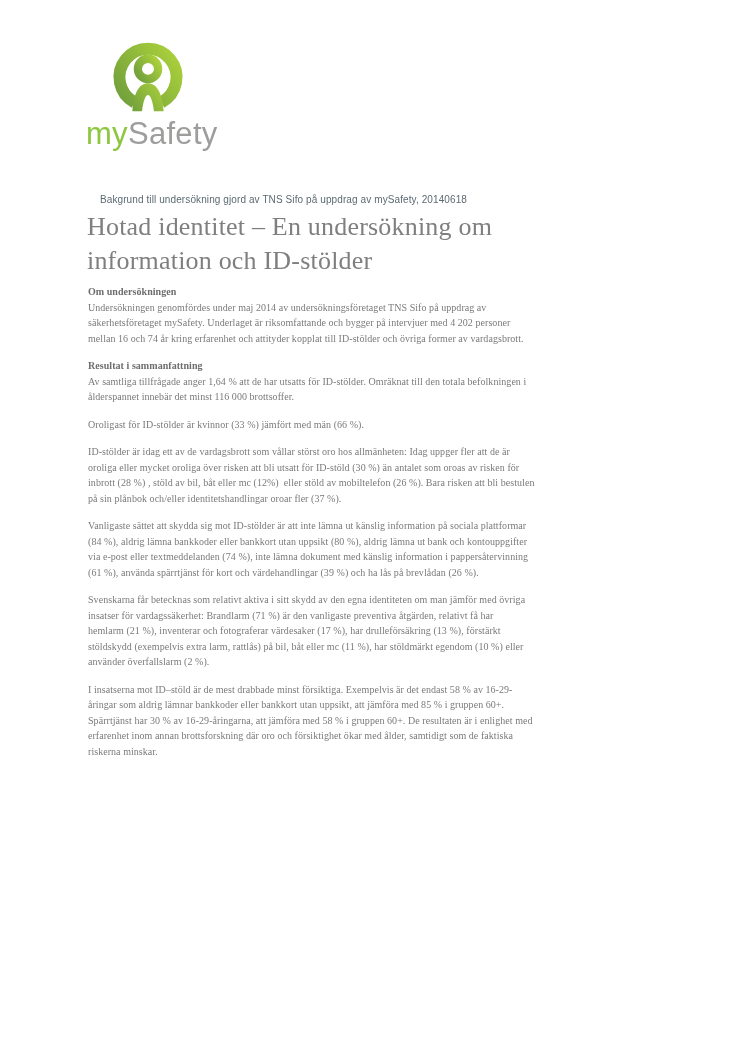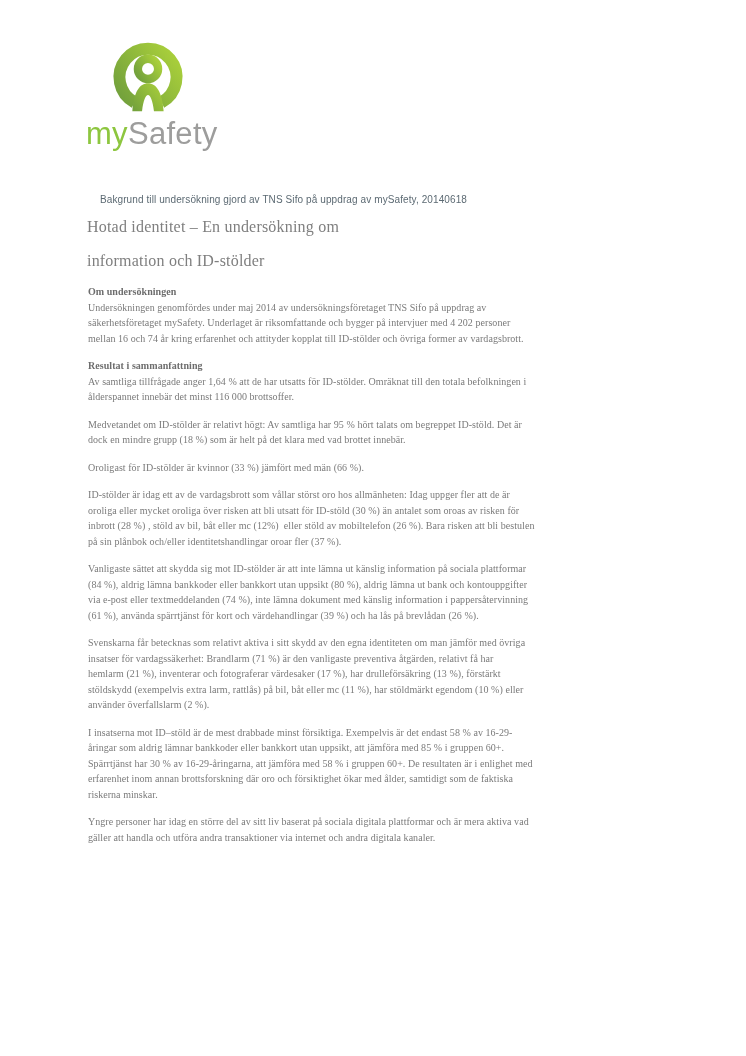--- a/index.html
+++ b/index.html
@@ -20,21 +20,21 @@
   }
   .logo-my { color:#8dc63f; }
   .logo-safety { color:#9d9d9c; }
   .background-line {
     position:absolute; left:88px; top:182px; margin:12px;
     font-family:"Liberation Sans", sans-serif;
     font-size:10px; color:#5c6a73; letter-spacing:0.1px;
   }
   .title {
     position:absolute; left:87px; top:210px; margin:0;
-    font-size:16px; font-weight:400; color:#7f7f7f;
+    font-size:26px; font-weight:400; color:#7f7f7f;
     line-height:33.5px; letter-spacing:0.2px;
   }
   .content {
     position:absolute; left:88px; top:284px; width:600px;
     font-size:10px; line-height:15.5px; color:#7a7a7a;
     letter-spacing:0.05px;
   }
   .para { margin:0 0 12px 0; white-space:pre-wrap; }
   .phead { font-weight:bold; color:#6d6d6d; }
 </style>
@@ -63,38 +63,34 @@
   <h1 class="title"><span>Hotad identitet – En undersökning om</span><br><span>information och ID-stölder</span></h1>
 
   <div class="content" id="sections">
       <p class="para"><span class="phead">Om undersökningen</span>
 <span>Undersökningen genomfördes under maj 2014 av undersökningsföretaget TNS Sifo på uppdrag av
 säkerhetsföretaget mySafety. Underlaget är riksomfattande och bygger på intervjuer med 4 202 personer
 mellan 16 och 74 år kring erfarenhet och attityder kopplat till ID-stölder och övriga former av vardagsbrott.</span></p>
       <p class="para"><span class="phead">Resultat i sammanfattning</span>
 <span>Av samtliga tillfrågade anger 1,64 % att de har utsatts för ID-stölder. Omräknat till den totala befolkningen i
 ålderspannet innebär det minst 116 000 brottsoffer.</span></p>
-      <p class="para"><span>Medvetandet om ID-stölder är relativt högt: Av samtliga har 95 % hört talats om begreppet ID-stöld. Det är
-dock en mindre grupp (18 %) som är helt på det klara med vad brottet innebär.</span></p>
       <p class="para"><span>Oroligast för ID-stölder är kvinnor (33 %) jämfört med män (66 %).</span></p>
       <p class="para"><span>ID-stölder är idag ett av de vardagsbrott som vållar störst oro hos allmänheten: Idag uppger fler att de är
 oroliga eller mycket oroliga över risken att bli utsatt för ID-stöld (30 %) än antalet som oroas av risken för
 inbrott (28 %) , stöld av bil, båt eller mc (12%)  eller stöld av mobiltelefon (26 %). Bara risken att bli bestulen
 på sin plånbok och/eller identitetshandlingar oroar fler (37 %).</span></p>
       <p class="para"><span>Vanligaste sättet att skydda sig mot ID-stölder är att inte lämna ut känslig information på sociala plattformar
 (84 %), aldrig lämna bankkoder eller bankkort utan uppsikt (80 %), aldrig lämna ut bank och kontouppgifter
 via e-post eller textmeddelanden (74 %), inte lämna dokument med känslig information i pappersåtervinning
 (61 %), använda spärrtjänst för kort och värdehandlingar (39 %) och ha lås på brevlådan (26 %).</span></p>
       <p class="para"><span>Svenskarna får betecknas som relativt aktiva i sitt skydd av den egna identiteten om man jämför med övriga
 insatser för vardagssäkerhet: Brandlarm (71 %) är den vanligaste preventiva åtgärden, relativt få har
 hemlarm (21 %), inventerar och fotograferar värdesaker (17 %), har drulleförsäkring (13 %), förstärkt
 stöldskydd (exempelvis extra larm, rattlås) på bil, båt eller mc (11 %), har stöldmärkt egendom (10 %) eller
 använder överfallslarm (2 %).</span></p>
       <p class="para"><span>I insatserna mot ID–stöld är de mest drabbade minst försiktiga. Exempelvis är det endast 58 % av 16-29-
 åringar som aldrig lämnar bankkoder eller bankkort utan uppsikt, att jämföra med 85 % i gruppen 60+.
 Spärrtjänst har 30 % av 16-29-åringarna, att jämföra med 58 % i gruppen 60+. De resultaten är i enlighet med
 erfarenhet inom annan brottsforskning där oro och försiktighet ökar med ålder, samtidigt som de faktiska
 riskerna minskar.</span></p>
-      <p class="para"><span>Yngre personer har idag en större del av sitt liv baserat på sociala digitala plattformar och är mera aktiva vad
-gäller att handla och utföra andra transaktioner via internet och andra digitala kanaler.</span></p>
     </div>
 
 </div>
 
 </body></html>

